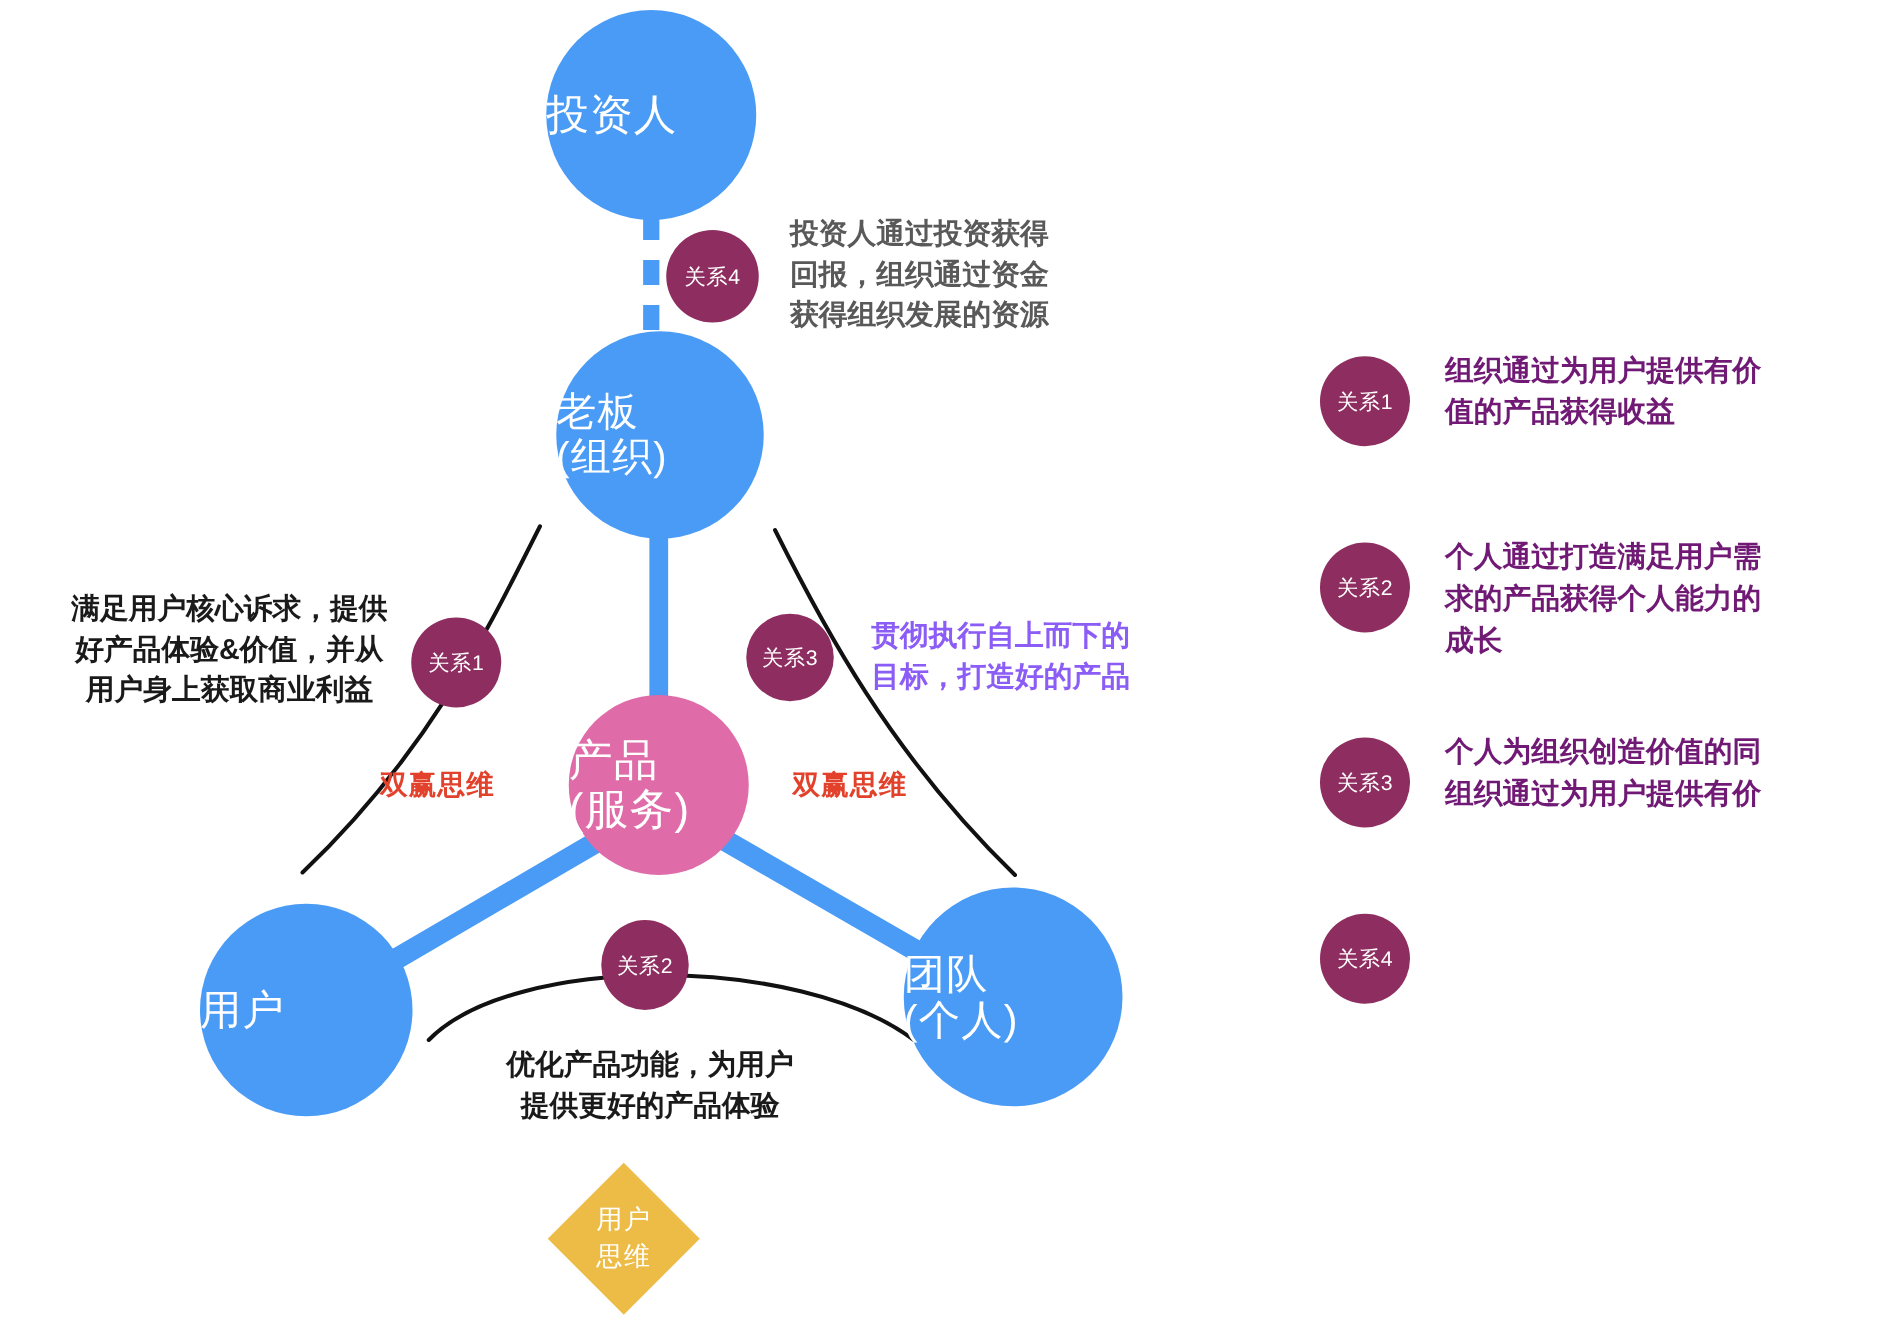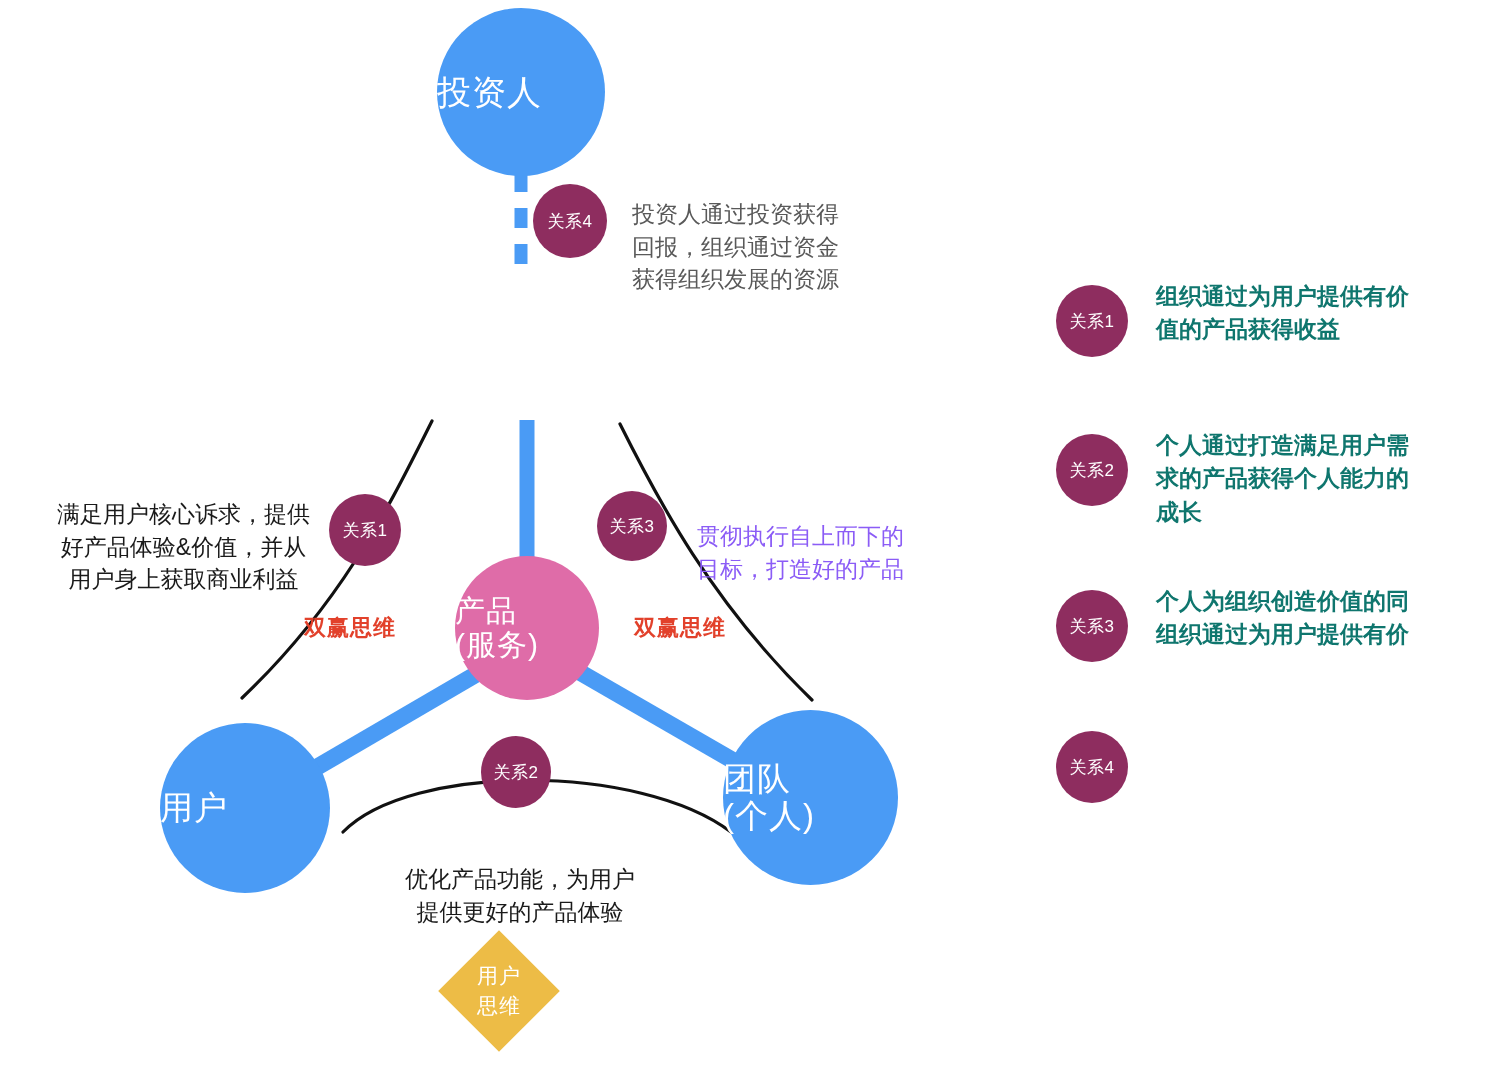--- a/index.html
+++ b/index.html
@@ -40,21 +40,21 @@
     letter-spacing: 1px;
     box-sizing: border-box;
   }
   .node.blue  { background: #4a9bf5; }
   .node.pink  { background: #df6ca8; }
 
   .node-line { display: block; white-space: nowrap; }
 
   #node-investor { left: 437px; top: 8px;   width: 168px; height: 168px; font-size: 34px; }
   #node-boss     { left: 445px; top: 265px; width: 166px; height: 166px; font-size: 32px; }
-  #node-product  { left: 455px; top: 556px; width: 144px; height: 144px; font-size: 30px; }
+  #node-product  { left: 455px; top: 556px; width: 144px; height: 144px; font-size: 35px; }
   #node-user     { left: 160px; top: 723px; width: 170px; height: 170px; font-size: 33px; }
   #node-team     { left: 723px; top: 710px; width: 175px; height: 175px; font-size: 33px; }
 
   
   .badge {
     position: absolute;
     border-radius: 50%;
     background: #8e2d5f;
     color: #ffffff;
     display: flex;
@@ -65,25 +65,24 @@
     box-sizing: border-box;
   }
   #badge-r4 { left: 533px; top: 184px; width: 74px; height: 74px; }
   #badge-r1 { left: 329px; top: 494px; width: 72px; height: 72px; }
   #badge-r3 { left: 597px; top: 491px; width: 70px; height: 70px; }
   #badge-r2 { left: 481px; top: 736px; width: 70px; height: 72px; }
 
   
   .anno {
     position: absolute;
-    font-weight: normal;
+    font-weight: bold;
     line-height: 1.42;
     white-space: pre-line;
     box-sizing: border-box;
-    margin-top: 28px;
   }
   #anno-r4 {
     left: 632px; top: 170px; width: 276px;
     font-size: 23px; color: #595959; text-align: left;
   }
   #anno-r1 {
     left: 26px; top: 470px; width: 315px;
     font-size: 23px; color: #1a1a1a; text-align: center;
   }
   #anno-r3 {
@@ -165,21 +164,21 @@
     align-items: center;
     justify-content: center;
     font-size: 17px;
     letter-spacing: 0.5px;
     margin-top: 7px;
   }
   .legend-text {
     margin-left: 28px;
     font-size: 23px;
     font-weight: bold;
-    color: #0f766e;
+    color: #701a75;
     line-height: 1.45;
     white-space: pre-line;
     padding-top: 2px;
   }
   #legend-row-2 { margin-bottom: 54px; }
   #legend-row-3 { margin-bottom: 62px; }
 </style>
 </head>
 <body>
 
@@ -199,20 +198,24 @@
 
     <path d="M 620 424 C 658 500, 712 603, 812 700" fill="none" stroke="#111111" stroke-width="3.2" stroke-linecap="round"></path>
 
     <path d="M 343 832 C 410 763, 640 763, 731 832" fill="none" stroke="#111111" stroke-width="3.2" stroke-linecap="round"></path>
   </svg>
 
   <div class="node blue" id="node-investor">
     <span class="node-line">投资人</span>
   </div>
 
+  <div class="node blue" id="node-boss">
+    <span class="node-line">老板</span>
+    <span class="node-line">(组织)</span>
+  </div>
 
   <div class="node pink" id="node-product">
     <span class="node-line">产品</span>
     <span class="node-line">(服务)</span>
   </div>
 
   <div class="node blue" id="node-user">
     <span class="node-line">用户</span>
   </div>
 

